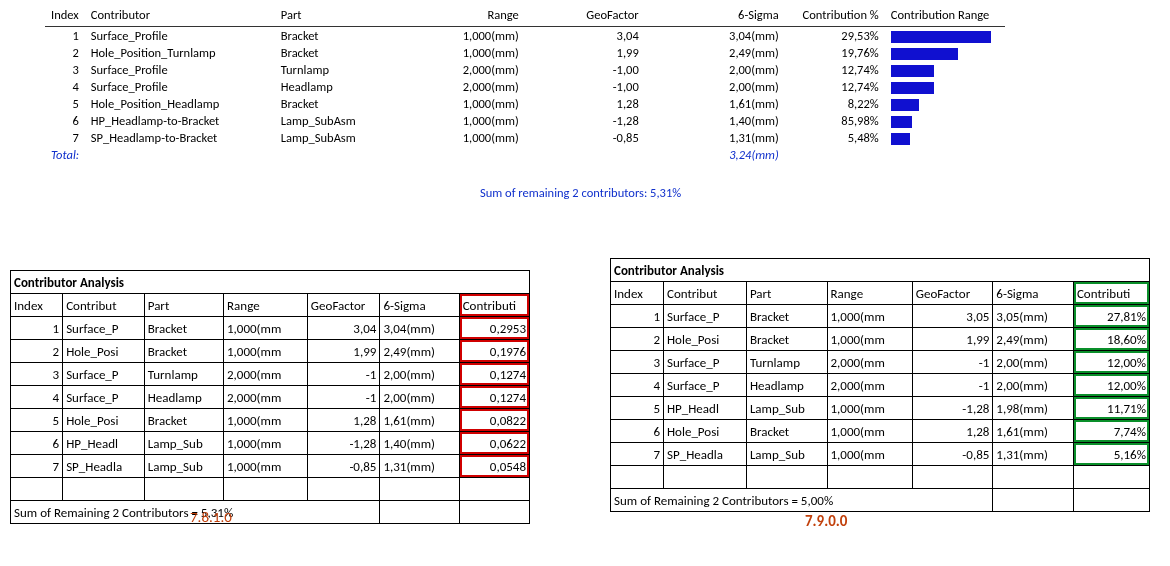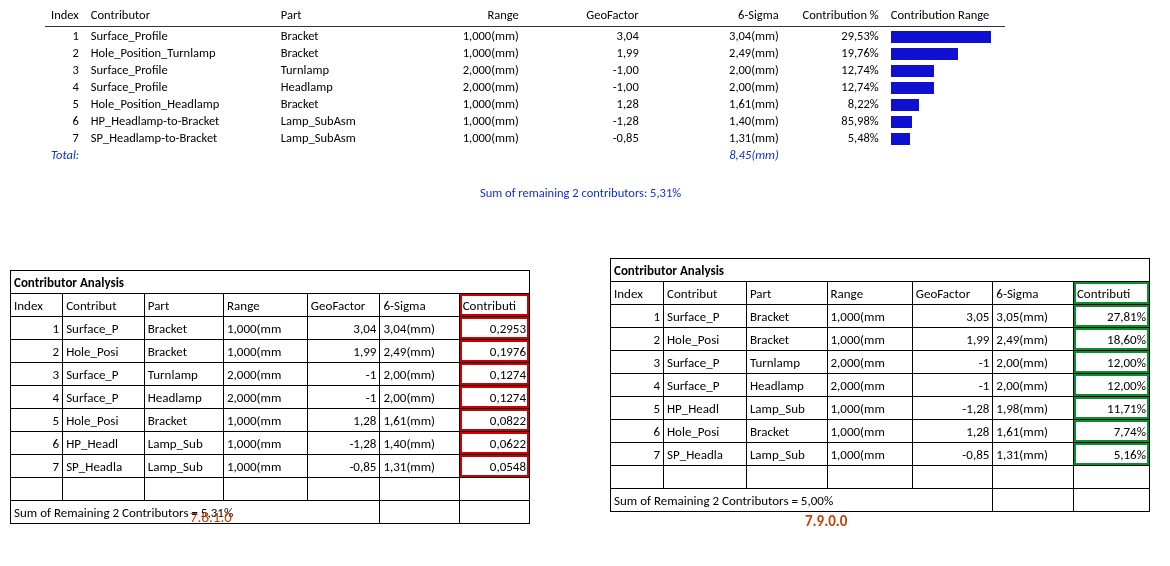--- a/index.html
+++ b/index.html
@@ -205,21 +205,21 @@
           <td class="num-r">5,48%</td>
           <td><span class="bar" style="width:19px"></span></td>
         </tr>
       </tbody>
     <tfoot>
       <tr>
         <td class="blue" colspan="2">Total:</td>
         <td></td>
           <td></td>
           <td></td>
-        <td class="num-r blue">8,45(mm)</td>
+        <td class="num-r blue">3,24(mm)</td>
         <td></td>
           <td></td>
       </tr>
     </tfoot>
   </table>
 
   <div class="sum-line">Sum of remaining 2 contributors: 5,31%</div>
 
   <div class="excel-wrap left">
     <table class="excel">

